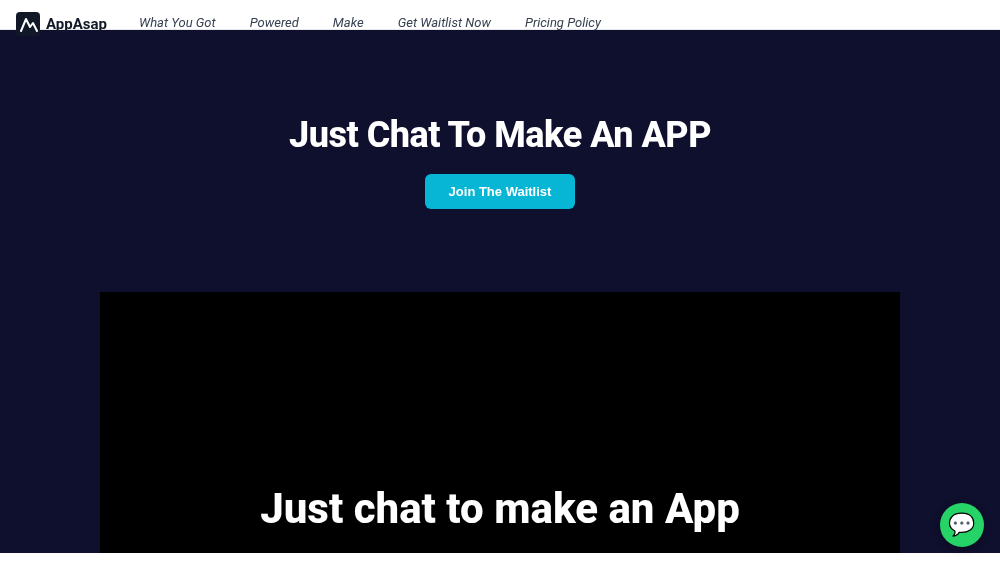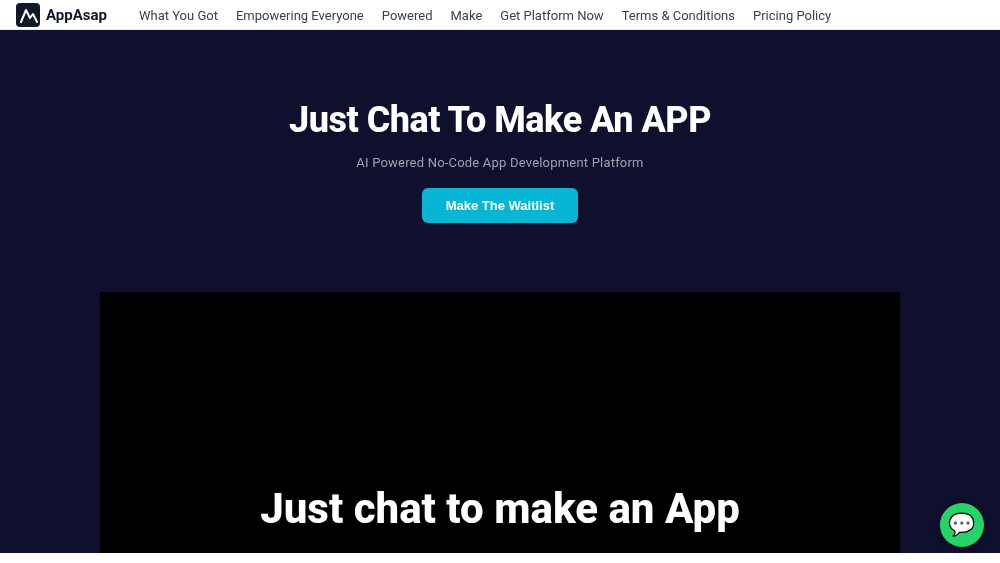--- a/index.html
+++ b/index.html
@@ -13,21 +13,21 @@
       height: 563px;
       overflow: hidden;
       font-family: -apple-system, BlinkMacSystemFont, 'Segoe UI', Roboto, sans-serif;
     }
 
     
     .navbar {
       background: #ffffff;
       height: 30px;
       display: flex;
-      align-items: center;
+      align-items: flex-start;
       padding: 12px 16px;
       border-bottom: 1px solid #e5e7eb;
       position: relative;
       z-index: 10;
     }
 
     .navbar-logo {
       display: flex;
       align-items: center;
       gap: 6px;
@@ -42,22 +42,23 @@
 
     .logo-text {
       font-size: 15px;
       font-weight: 700;
       color: #111827;
     }
 
     .nav-links {
       display: flex;
       align-items: center;
-      gap: 2px;
+      gap: 18px;
       list-style: none;
+      font-style: italic;
     }
 
     .nav-links li a {
       font-size: 13px;
       color: #374151;
       text-decoration: none;
       padding: 4px 8px;
       white-space: nowrap;
     }
 
@@ -163,44 +164,37 @@
       <rect width="24" height="24" rx="4" fill="#111827"></rect>
       <path d="M5 19L10 7l4 8 3-4 4 8" stroke="#ffffff" stroke-width="2" stroke-linecap="round" stroke-linejoin="round"></path>
     </svg>
     <span class="logo-text">AppAsap</span>
   </a>
   <ul class="nav-links">
     <li>
       <a href="#">What You Got</a>
     </li>
     <li>
-      <a href="#">Empowering Everyone</a>
-    </li>
-    <li>
       <a href="#">Powered</a>
     </li>
     <li>
       <a href="#">Make</a>
     </li>
     <li>
-      <a href="#">Get Platform Now</a>
-    </li>
-    <li>
-      <a href="#">Terms &amp; Conditions</a>
+      <a href="#">Get Waitlist Now</a>
     </li>
     <li>
       <a href="#">Pricing Policy</a>
     </li>
   </ul>
 </nav>
 
 <section class="hero">
   <h1 class="hero-title">Just Chat To Make An APP</h1>
-  <p class="hero-subtitle">AI Powered No-Code App Development Platform</p>
-  <button class="waitlist-btn">Make The Waitlist</button>
+  <button class="waitlist-btn">Join The Waitlist</button>
 </section>
 
 <section class="video-section">
   <div class="video-container">
     <p class="video-caption">Just chat to make an App</p>
   </div>
 </section>
 
 <div class="whatsapp-btn">
   <span class="whatsapp-icon">💬</span>

